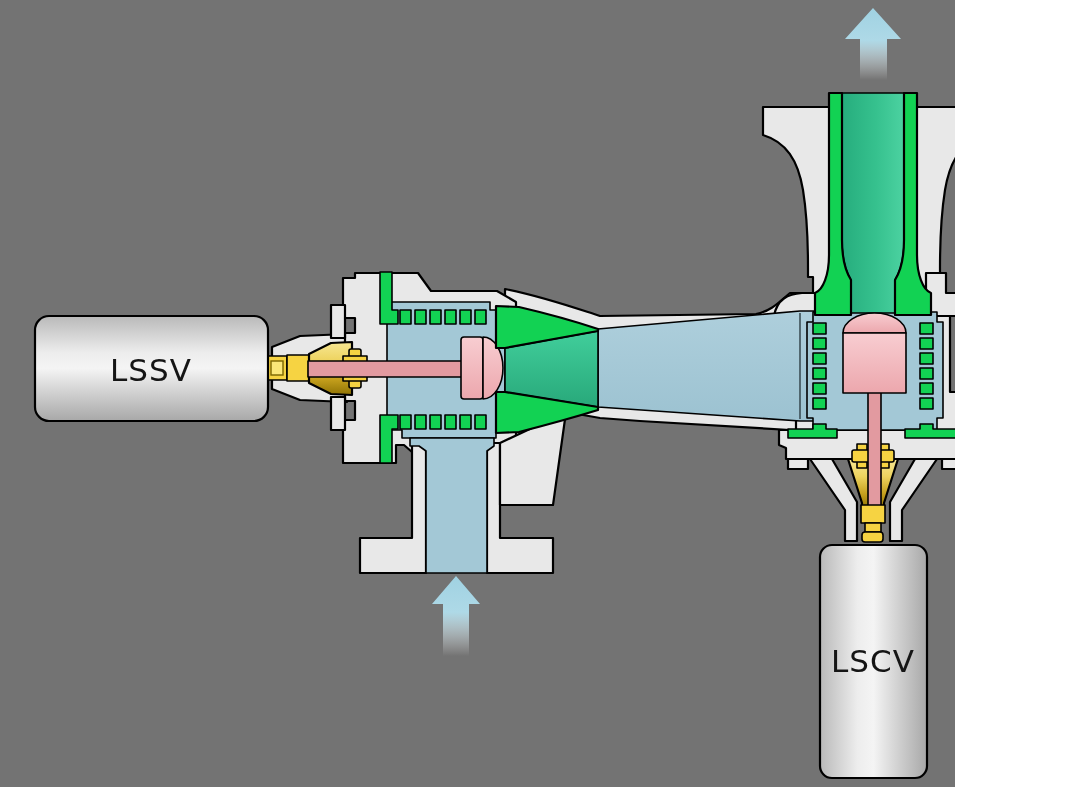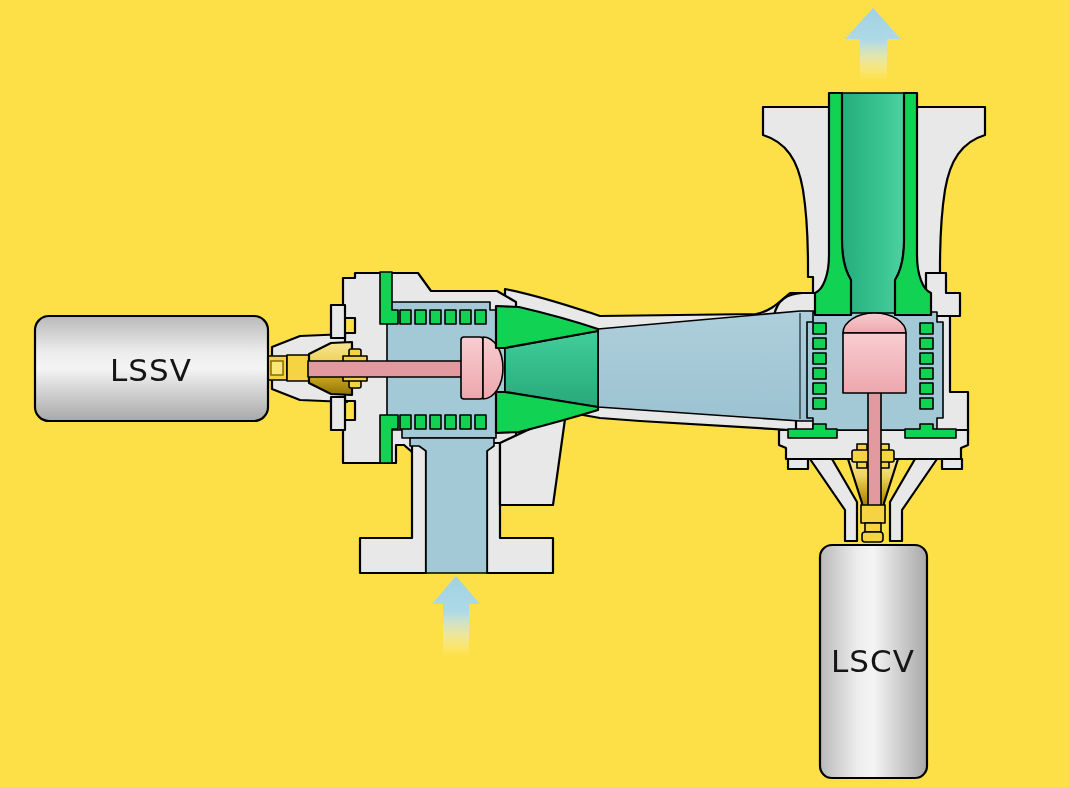--- a/index.html
+++ b/index.html
@@ -1,16 +1,16 @@
 <!DOCTYPE html>
 <html><head>
 <meta charset="utf-8">
 <style>
   html,body{margin:0;padding:0;background:#ffffff;}
-  .stage{position:relative;width:1069px;height:787px;background:#fde047;overflow:hidden;}
+  .stage{position:relative;width:955px;height:787px;background:#737373;overflow:hidden;}
   svg{display:block;}
   .s{stroke:#000;stroke-width:2.2;stroke-linejoin:round;stroke-linecap:round;}
   .s1{stroke:#000;stroke-width:1.6;stroke-linejoin:round;}
   .thin{stroke:#35464d;stroke-width:1.5;}
   .ns{stroke:none;}
   .lbl{font-family:"DejaVu Sans","Liberation Sans",sans-serif;font-size:31px;fill:#151515;letter-spacing:1px;}
 </style>
 </head>
 <body>
 

